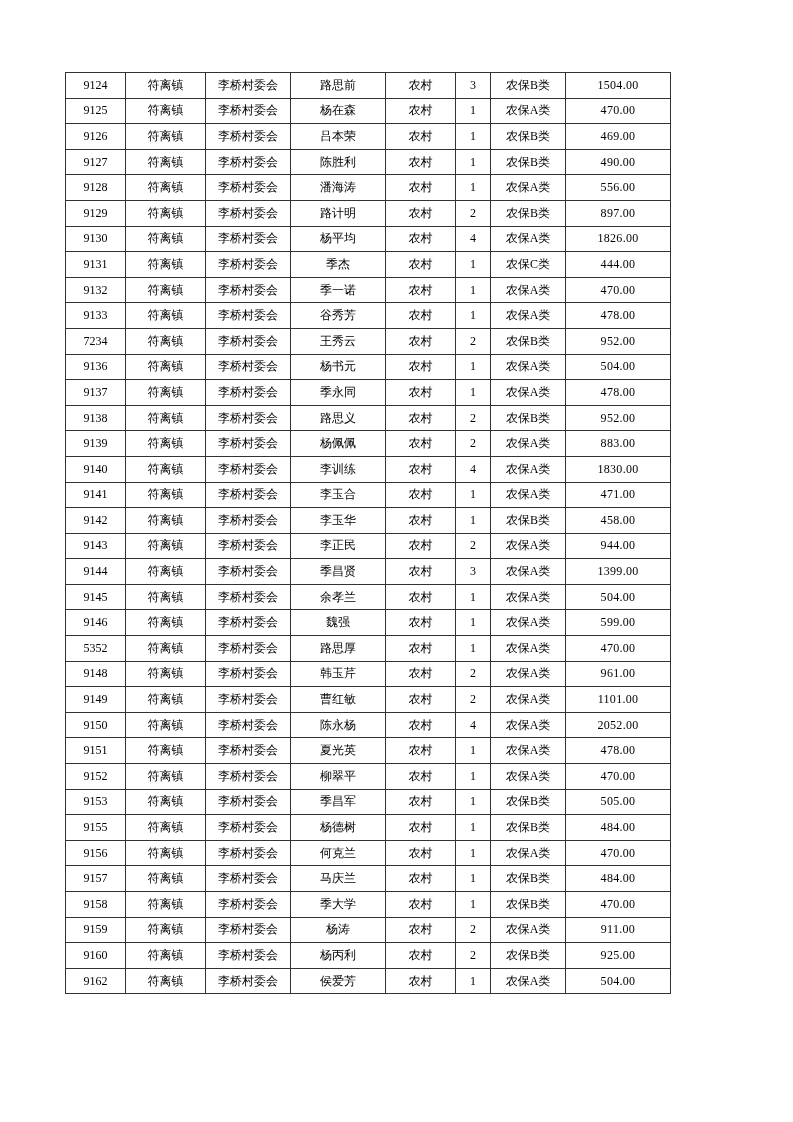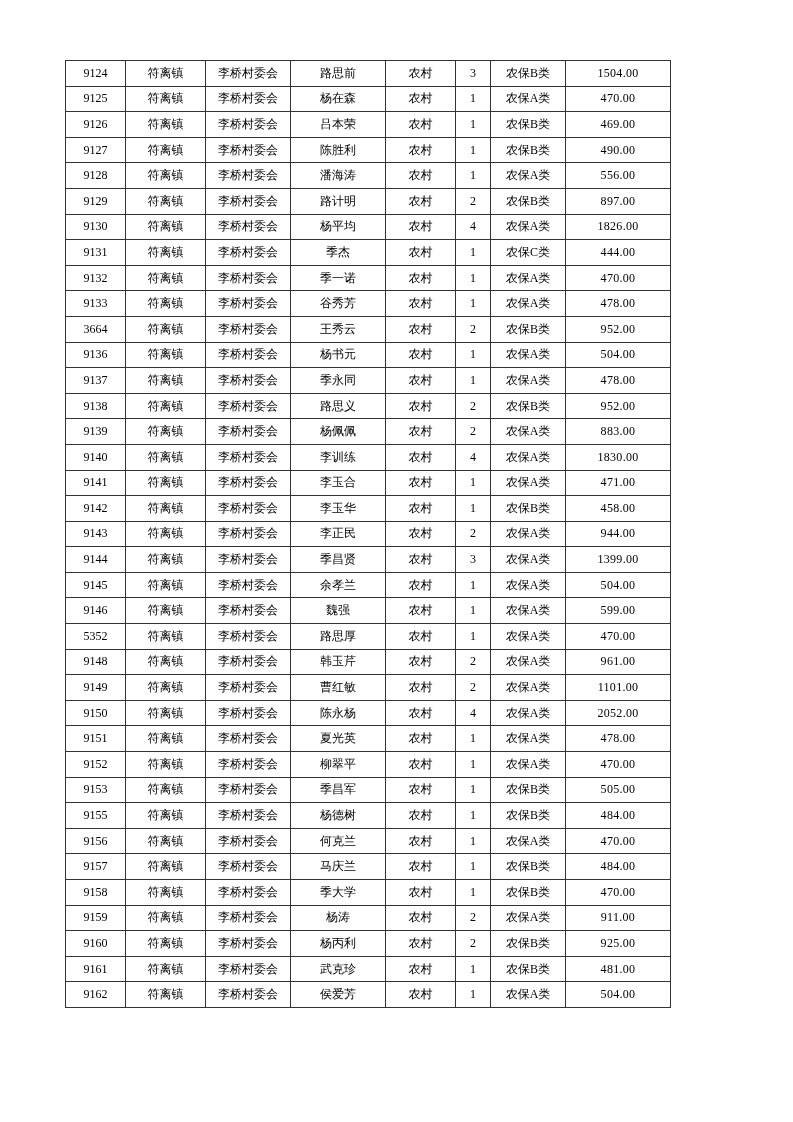--- a/index.html
+++ b/index.html
@@ -10,21 +10,21 @@
   body {
     width: 793px;
     height: 1122px;
     position: relative;
     font-family: "Liberation Serif", "DejaVu Serif", serif;
     color: #000000;
   }
   .sheet {
     position: absolute;
     left: 65px;
-    top: 60px;
+    top: 72px;
     width: 605px;
   }
   table.grid {
     border-collapse: collapse;
     table-layout: fixed;
     width: 605px;
   }
   table.grid td {
     border: 1px solid #333333;
     height: 24.6px;
@@ -150,21 +150,21 @@
           <td class="col-id">9133</td>
           <td class="col-town">符离镇</td>
           <td class="col-village">李桥村委会</td>
           <td class="col-name">谷秀芳</td>
           <td class="col-residence">农村</td>
           <td class="col-count">1</td>
           <td class="col-category">农保A类</td>
           <td class="col-amount">478.00</td>
         </tr>
         <tr>
-          <td class="col-id">3664</td>
+          <td class="col-id">7234</td>
           <td class="col-town">符离镇</td>
           <td class="col-village">李桥村委会</td>
           <td class="col-name">王秀云</td>
           <td class="col-residence">农村</td>
           <td class="col-count">2</td>
           <td class="col-category">农保B类</td>
           <td class="col-amount">952.00</td>
         </tr>
         <tr>
           <td class="col-id">9136</td>
@@ -398,30 +398,20 @@
         </tr>
         <tr>
           <td class="col-id">9160</td>
           <td class="col-town">符离镇</td>
           <td class="col-village">李桥村委会</td>
           <td class="col-name">杨丙利</td>
           <td class="col-residence">农村</td>
           <td class="col-count">2</td>
           <td class="col-category">农保B类</td>
           <td class="col-amount">925.00</td>
-        </tr>
-        <tr>
-          <td class="col-id">9161</td>
-          <td class="col-town">符离镇</td>
-          <td class="col-village">李桥村委会</td>
-          <td class="col-name">武克珍</td>
-          <td class="col-residence">农村</td>
-          <td class="col-count">1</td>
-          <td class="col-category">农保B类</td>
-          <td class="col-amount">481.00</td>
         </tr>
         <tr>
           <td class="col-id">9162</td>
           <td class="col-town">符离镇</td>
           <td class="col-village">李桥村委会</td>
           <td class="col-name">侯爱芳</td>
           <td class="col-residence">农村</td>
           <td class="col-count">1</td>
           <td class="col-category">农保A类</td>
           <td class="col-amount">504.00</td>

